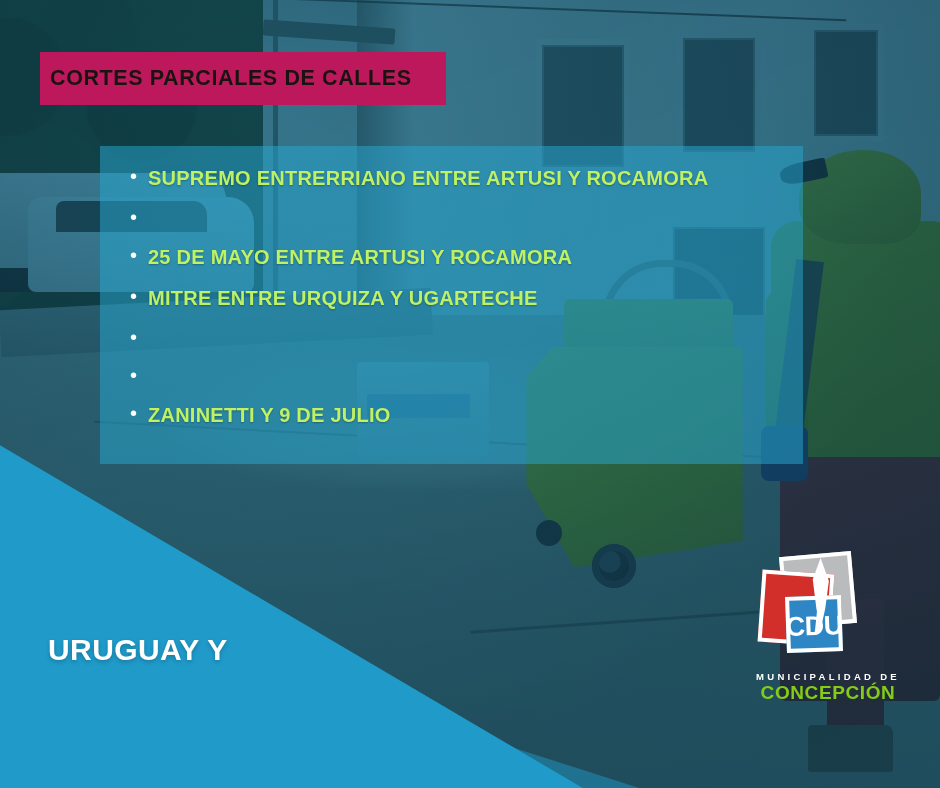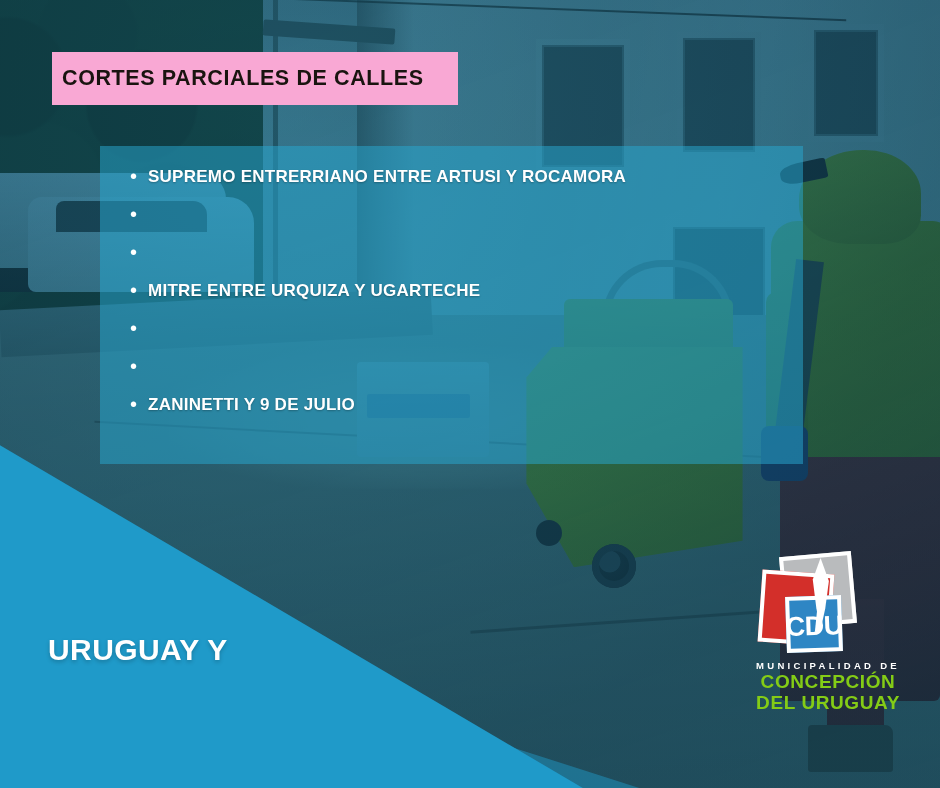--- a/index.html
+++ b/index.html
@@ -204,23 +204,23 @@
     clip-path: polygon(0 74%, 68% 100%, 50% 100%, 0 100%);
   }
   .diag-band3 {
     position:absolute; left:0; top:0; width:100%; height:100%;
     background:rgba(31,154,201,.30);
     clip-path: polygon(28% 100%, 74% 100%, 62% 100%);
   }
 
   
   .banner {
-    position:absolute; left:52px; top:52px;
+    position:absolute; left:40px; top:52px;
     width:406px; height:53px;
-    background:#f9a8d4;
+    background:#be185d;
     display:flex; align-items:center;
   }
   .banner-text {
     padding-left:10px;
     font-size:21.5px;
     font-weight:bold;
     letter-spacing:.6px;
     color:#1a1410;
     white-space:nowrap;
   }
@@ -239,22 +239,22 @@
     line-height:1;
   }
   .bullet {
     color:#ffffff;
     font-size:20px;
     line-height:.85;
     width:18px; flex:0 0 18px;
     text-align:left;
   }
   .cut-text {
-    color:#ffffff;
-    font-size:17px;
+    color:#bef264;
+    font-size:20px;
     font-weight:bold;
     letter-spacing:.25px;
     text-shadow:0 1px 2px rgba(0,0,0,.28);
     white-space:nowrap;
   }
 
   
   .headline {
     position:absolute; left:48px; top:630px;
     color:#ffffff;
@@ -295,21 +295,21 @@
     background:#ffffff;
     clip-path: polygon(56% 0, 88% 32%, 74% 70%, 56% 100%, 40% 70%, 26% 30%);
     z-index:3;
   }
   .quill-stem {
     position:absolute; left:68px; top:58px; width:5px; height:22px;
     background:#ffffff; z-index:3; transform:rotate(6deg);
   }
   .logo-line1 {
     color:#ffffff; font-size:9.5px; font-weight:bold;
-    letter-spacing:3.3px; text-align:center; margin-top:8px;
+    letter-spacing:3.3px; text-align:center; margin-top:19px;
     white-space:nowrap;
   }
   .logo-line2 {
     color:#84cc16; font-size:19px; font-weight:bold;
     letter-spacing:.6px; text-align:center; line-height:1.12;
     white-space:nowrap;
   }
 </style>
 </head>
 <body>
@@ -371,20 +371,21 @@
     <ul class="cut-list">
       <li>
         <span class="bullet">•</span>
         <span class="cut-text">SUPREMO ENTRERRIANO ENTRE ARTUSI Y ROCAMORA</span>
       </li>
       <li>
         <span class="bullet">•</span>
       </li>
       <li>
         <span class="bullet">•</span>
+        <span class="cut-text">25 DE MAYO ENTRE ARTUSI Y ROCAMORA</span>
       </li>
       <li>
         <span class="bullet">•</span>
         <span class="cut-text">MITRE ENTRE URQUIZA Y UGARTECHE</span>
       </li>
       <li>
         <span class="bullet">•</span>
       </li>
       <li>
         <span class="bullet">•</span>
@@ -405,16 +406,15 @@
       <div class="sq gray"></div>
       <div class="sq red"></div>
       <div class="quill"></div>
       <div class="quill-stem"></div>
       <div class="sq blue">
         <span class="cdu-letters">CDU</span>
       </div>
     </div>
     <div class="logo-line1">MUNICIPALIDAD DE</div>
     <div class="logo-line2">CONCEPCIÓN</div>
-    <div class="logo-line2">DEL URUGUAY</div>
   </div>
 
 </div>
 
 </body></html>

